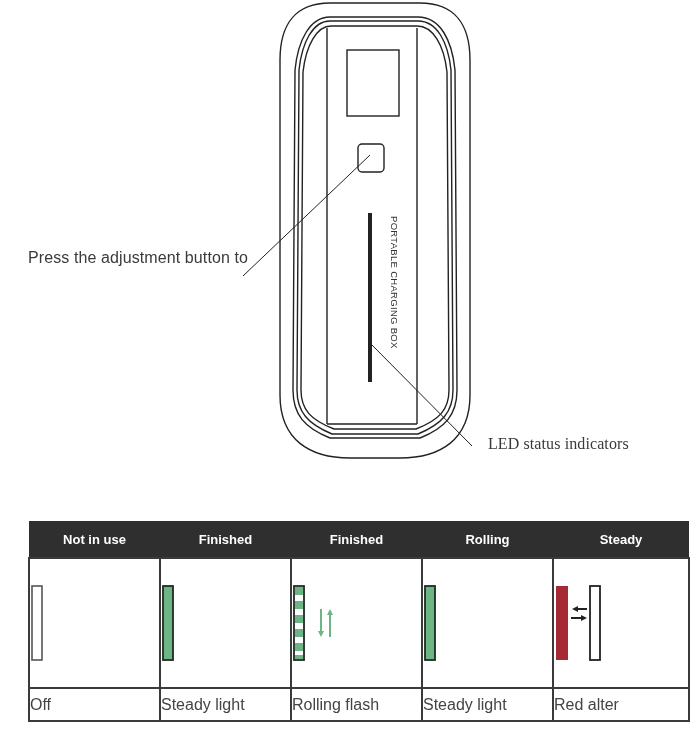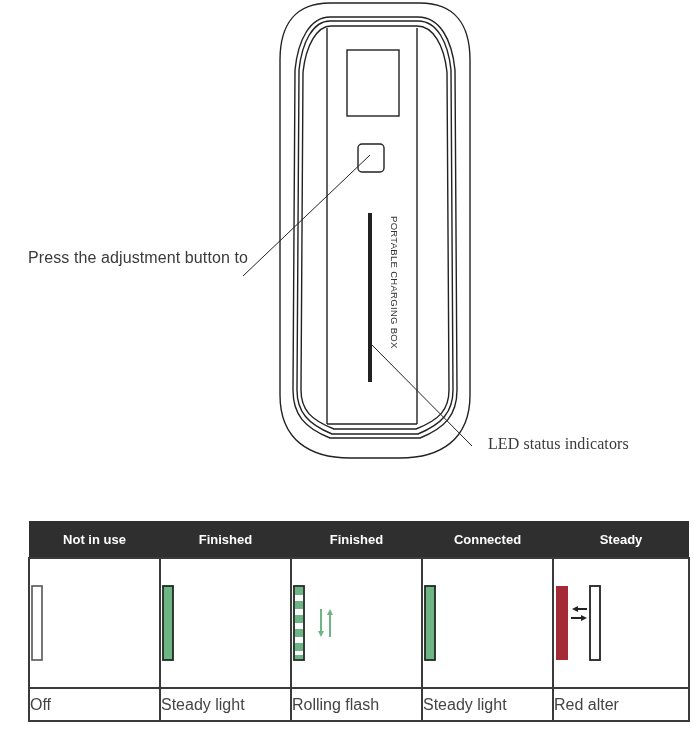--- a/index.html
+++ b/index.html
@@ -57,21 +57,21 @@
       <col style="width:131px">
       <col style="width:131px">
       <col style="width:131px">
       <col style="width:136px">
     </colgroup>
   <thead>
     <tr>
       <th>Not in use</th>
       <th>Finished</th>
       <th>Finished</th>
-      <th>Connected</th>
+      <th>Rolling</th>
       <th>Steady</th>
     </tr>
   </thead>
   <tbody>
     <tr>
       <td class="icon-cell">
         <svg class="ind" width="14" height="76" viewBox="0 0 14 76">
           <rect x="2" y="1" width="10" height="74" fill="#fff" stroke="#555" stroke-width="1.6"></rect>
         </svg>
       </td>

